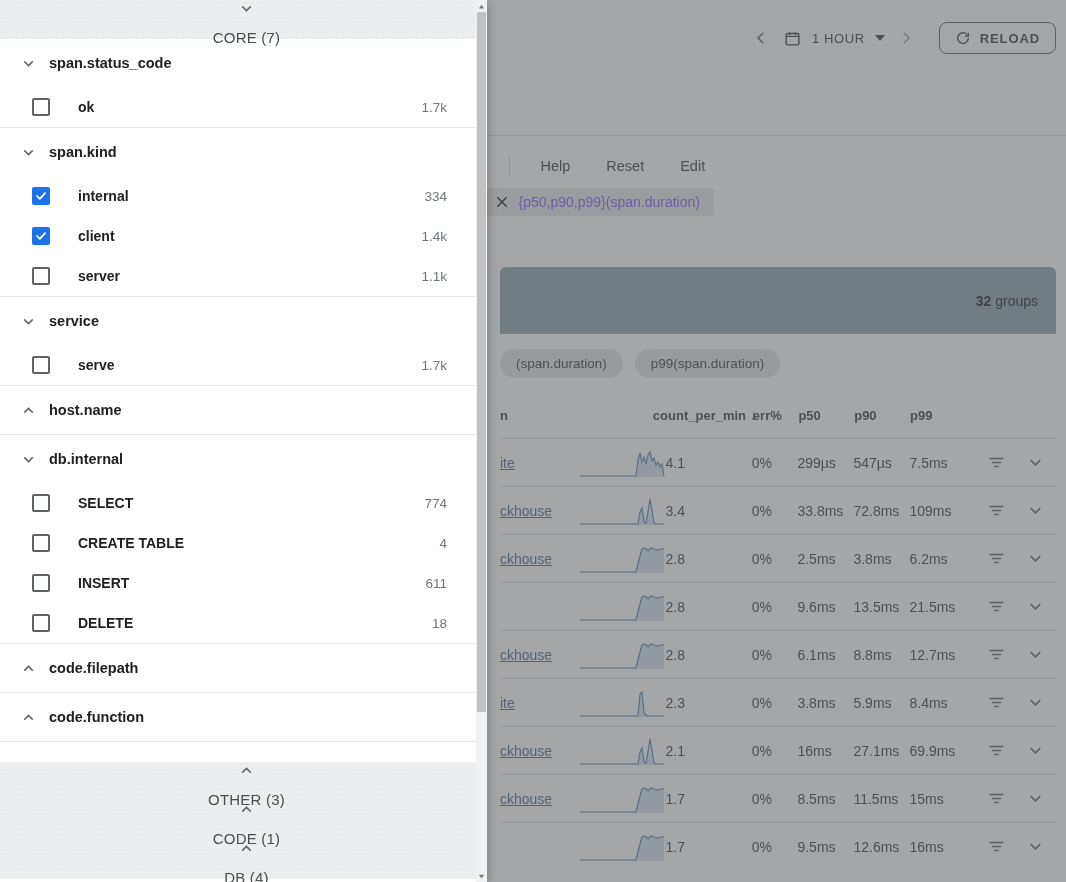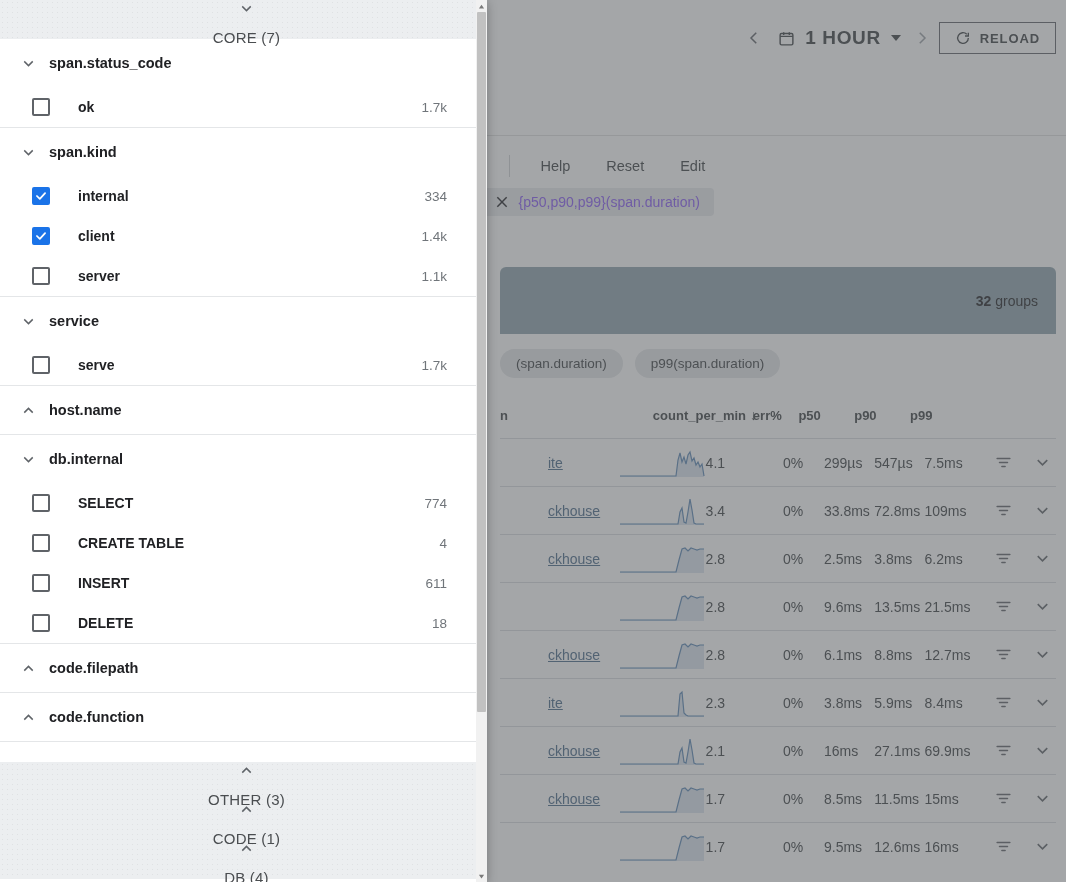--- a/index.html
+++ b/index.html
@@ -24,31 +24,31 @@
   .nav-arrow {
     width: 34px; height: 34px; display: flex; align-items: center;
     justify-content: center; color: #5f6368;
   }
   .nav-arrow.dim { color: #9aa0a6; }
   .nav-arrow svg { width: 18px; height: 18px; }
   .cal-icon { width: 30px; height: 34px; display: flex; align-items: center;
     justify-content: center; color: #3c4043; }
   .cal-icon svg { width: 17px; height: 17px; }
   .range-label {
-    font-size: 19px; font-weight: 700; letter-spacing: .6px;
+    font-size: 13px; font-weight: 400; letter-spacing: .6px;
     color: #3c4043; padding: 0 4px;
   }
   .caret-down {
     width: 0; height: 0; border-left: 5px solid transparent;
     border-right: 5px solid transparent; border-top: 6px solid #3c4043;
     margin-left: 6px; margin-right: 4px;
   }
   .reload-btn {
-    height: 32px; border: 1px solid #5f6368;
-    border-radius: 0; display: flex; align-items: center; gap: 9px;
+    margin-left: 16px; height: 32px; border: 1px solid #5f6368;
+    border-radius: 8px; display: flex; align-items: center; gap: 9px;
     padding: 0 15px; background: transparent;
   }
   .reload-btn svg { width: 16px; height: 16px; color: #3c4043; }
   .reload-btn .lbl {
     font-size: 13px; font-weight: 600; letter-spacing: .9px; color: #3c4043;
   }
 
   .divider-h { position: absolute; left: 0; right: 0; height: 1px; background: #e0e0e0; }
 
   
@@ -112,21 +112,21 @@
   .th.p90    { width: 65px; }
   .th.p99    { width: 90px; }
   .th.act    { width: 80px; }
   .sort-arrow { font-size: 14px; }
 
   .trow {
     height: 48px; display: flex; align-items: center;
     border-top: 1px solid #dadce0; font-size: 14px; color: #3c4043;
   }
   .td { }
-  .td.name { width: 90px; overflow: hidden; margin-left: 48px; }
+  .td.name { width: 90px; overflow: hidden; }
   .td.name a { color: #4a6a8a; text-decoration: underline; font-size: 14px; }
   .td.spark { width: 88px; height: 34px; display: flex; align-items: flex-end; }
   .td.spark svg { width: 88px; height: 32px; }
   .td.cnt { width: 100px; }
   .td.err { width: 53px; }
   .td.p50 { width: 65px; }
   .td.p90 { width: 65px; }
   .td.p99 { width: 90px; }
   .td.act { width: 80px; display: flex; align-items: center; gap: 20px; }
   .td.act svg { width: 19px; height: 19px; color: #5f6368; }

